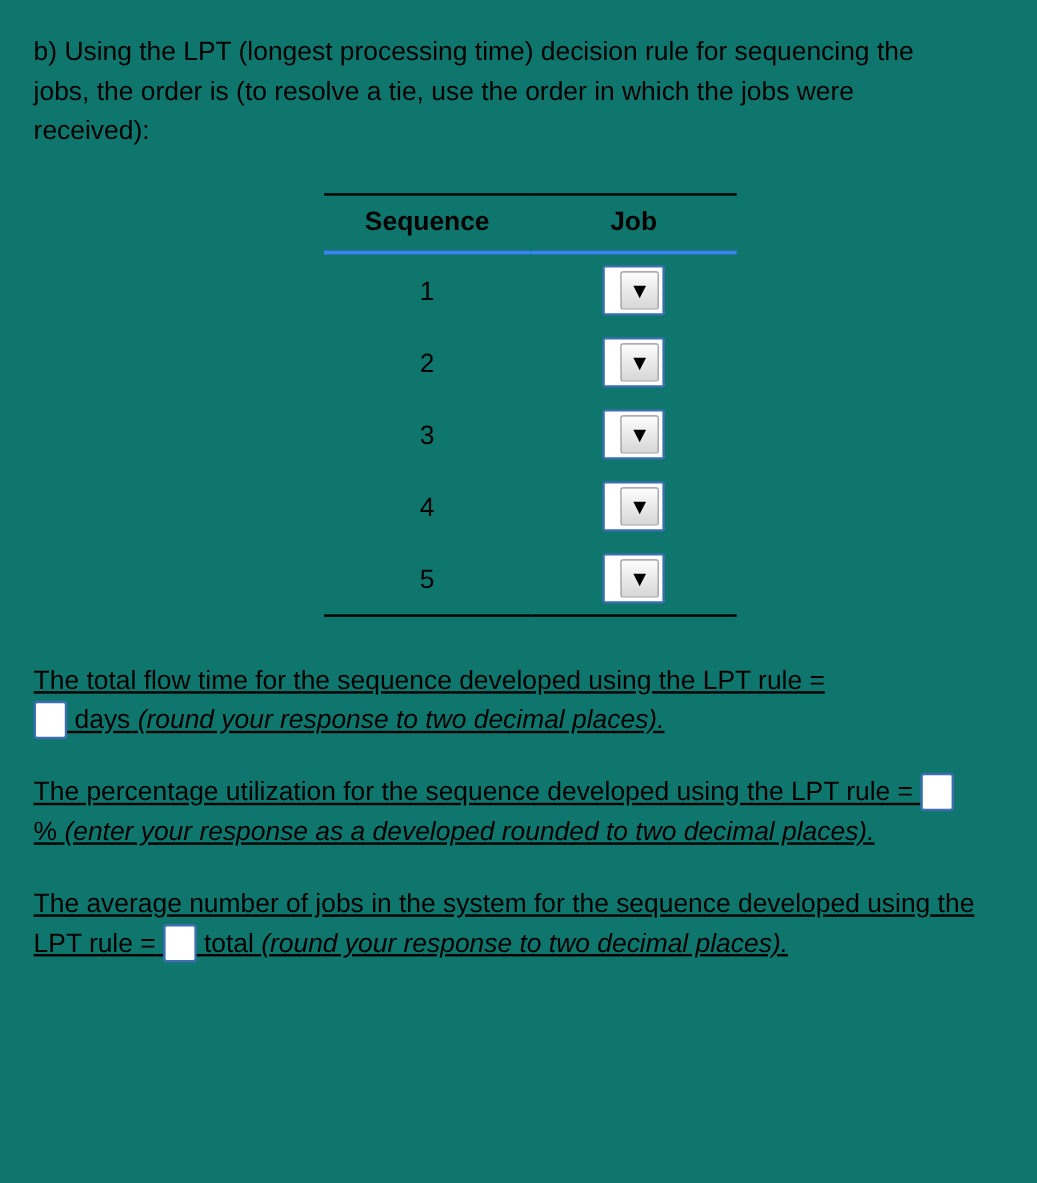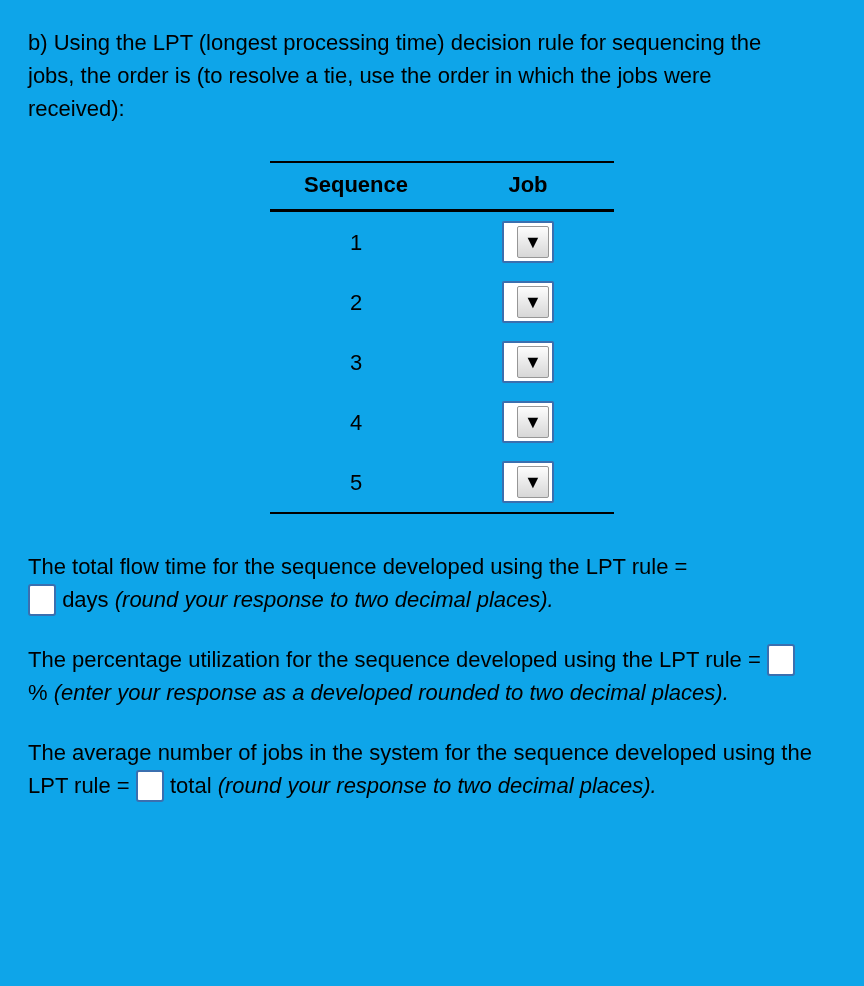--- a/index.html
+++ b/index.html
@@ -1,44 +1,45 @@
 <!DOCTYPE html>
 <html><head>
 <meta charset="utf-8">
 <style>
   html, body { margin: 0; padding: 0; background: #ffffff; }
   .page {
     width: 864px;
     height: 986px;
     box-sizing: border-box;
     padding: 26px 14px 20px 28px;
-    background: #0ea5e9;
+    background: #0f766e;
     font-family: "Liberation Sans", sans-serif;
     font-size: 22px;
     line-height: 33px;
     color: #000000;
     overflow: hidden;
   }
   .intro {
     margin: 0;
     max-width: 784px;
   }
   .q {
     margin: 0 0 27px 0;
     max-width: 784px;
+    text-decoration: underline;
   }
   .q em { font-style: italic; margin-top: 40px; }
   .seq-table {
     border-collapse: collapse;
     margin: 36px 0 36px 242px;
   }
   .seq-table th {
     width: 172px;
     border-top: 2px solid #000;
-    border-bottom: 3px solid #000000;
+    border-bottom: 3px solid #3b82f6;
     padding: 5px 0 8px 0;
     font-weight: bold;
     font-size: 22px;
     text-align: center;
   }
   .seq-table td {
     padding: 9px 0;
     text-align: center;
     vertical-align: middle;
   }

